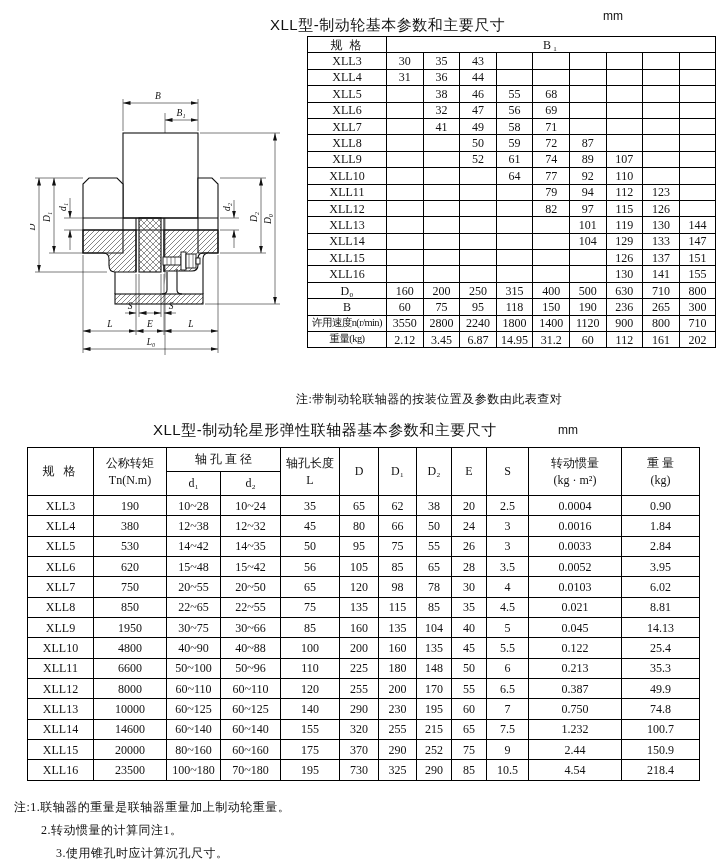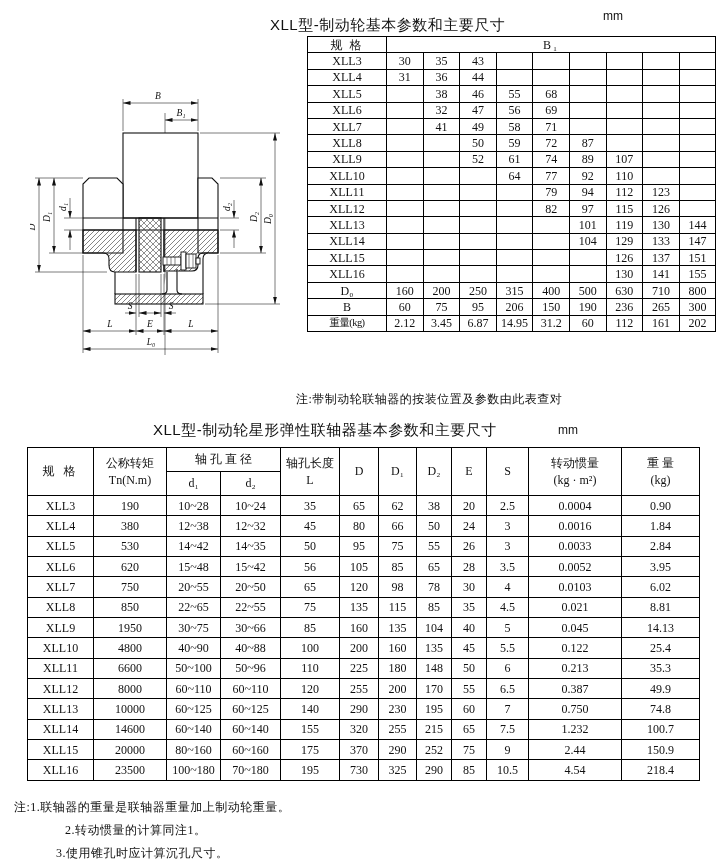--- a/index.html
+++ b/index.html
@@ -356,26 +356,38 @@
         <td>500</td>
         <td>630</td>
         <td>710</td>
         <td>800</td>
       </tr>
       <tr>
         <td>B</td>
         <td>60</td>
         <td>75</td>
         <td>95</td>
-        <td>206</td>
+        <td>118</td>
         <td>150</td>
         <td>190</td>
         <td>236</td>
         <td>265</td>
         <td>300</td>
+      </tr>
+      <tr>
+        <td>许用速度n(r/min)</td>
+        <td>3550</td>
+        <td>2800</td>
+        <td>2240</td>
+        <td>1800</td>
+        <td>1400</td>
+        <td>1120</td>
+        <td>900</td>
+        <td>800</td>
+        <td>710</td>
       </tr>
       <tr>
         <td>重量(kg)</td>
         <td>2.12</td>
         <td>3.45</td>
         <td>6.87</td>
         <td>14.95</td>
         <td>31.2</td>
         <td>60</td>
         <td>112</td>
@@ -630,14 +642,14 @@
         <td>290</td>
         <td>85</td>
         <td>10.5</td>
         <td>4.54</td>
         <td>218.4</td>
       </tr>
     </tbody>
 </table>
 
 <div class="abs note-text" style="left:14px; top:799px;">注:1.联轴器的重量是联轴器重量加上制动轮重量。</div>
-<div class="abs note-text" style="left:65px; top:822px;">2.转动惯量的计算同注1。</div>
+<div class="abs note-text" style="left:41px; top:822px;">2.转动惯量的计算同注1。</div>
 <div class="abs note-text" style="left:56px; top:845px;">3.使用锥孔时应计算沉孔尺寸。</div>
 
 </body></html>

